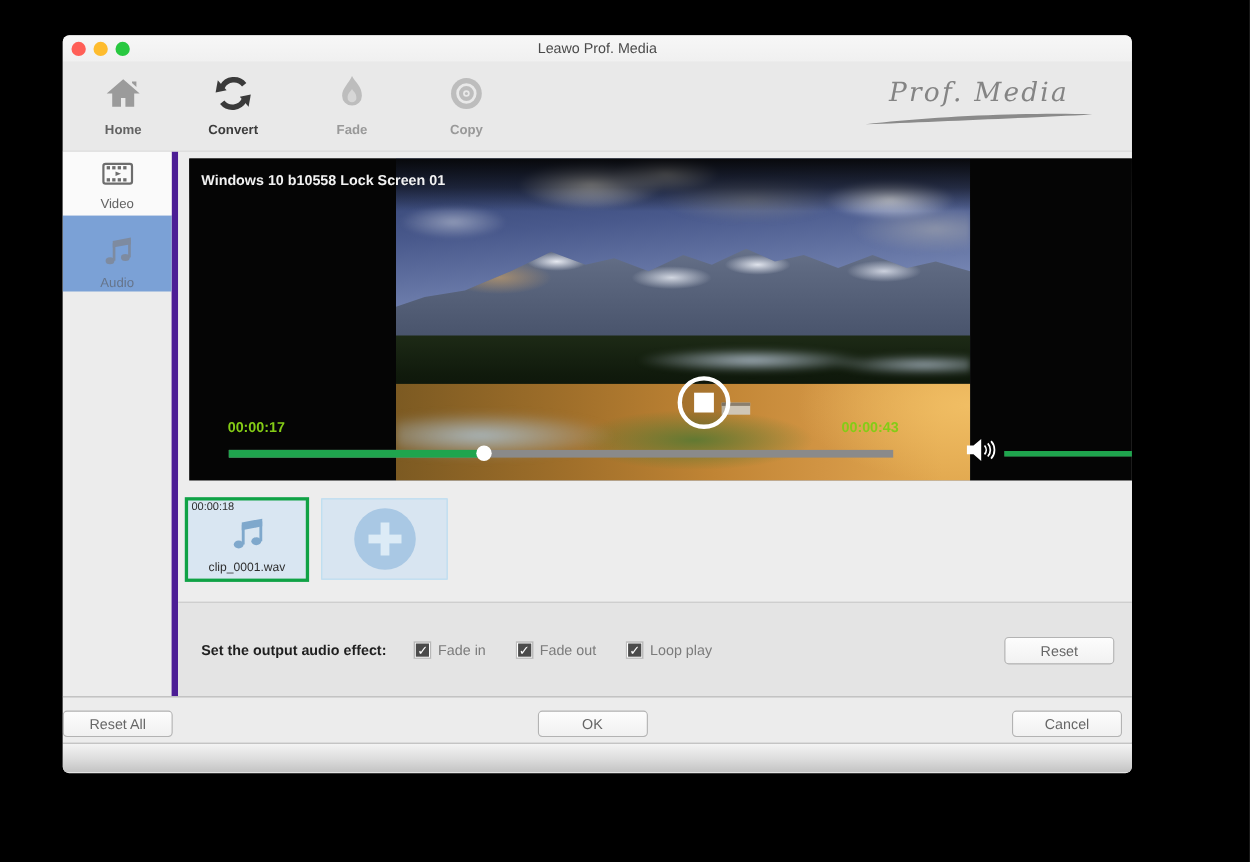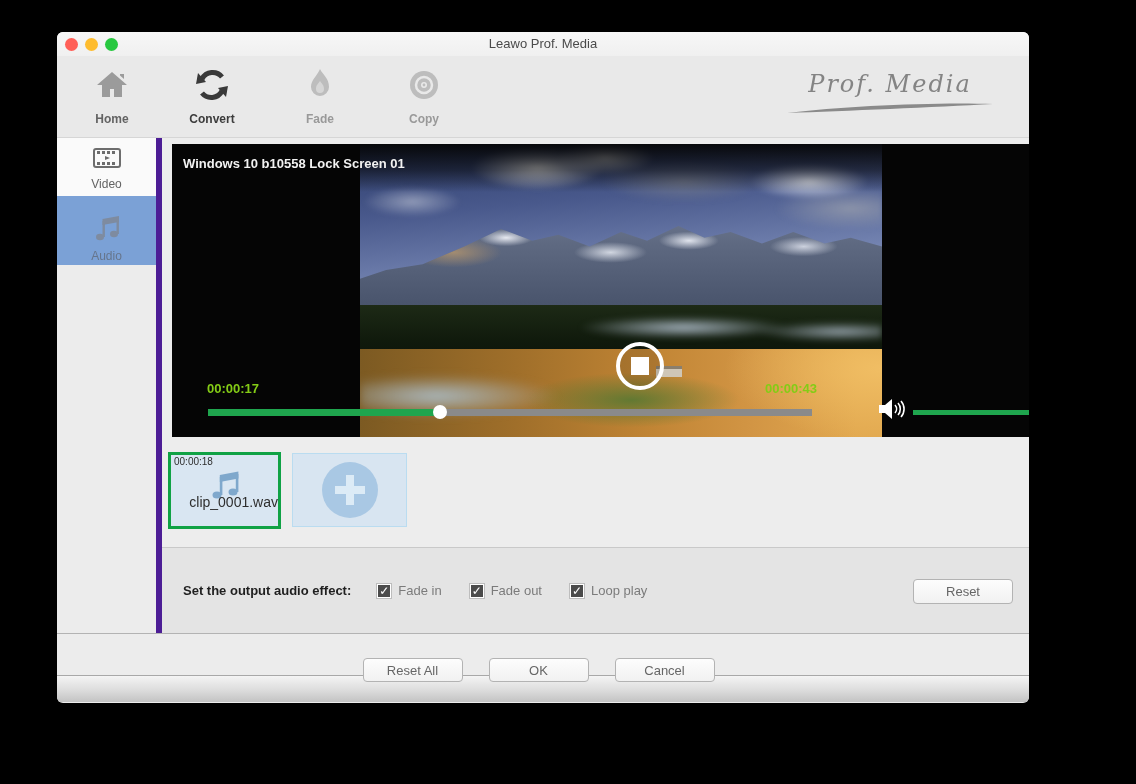--- a/index.html
+++ b/index.html
@@ -106,21 +106,21 @@
   .volume-track { position:absolute; left:741px; top:266px; width:124px; height:5px; background:#3a3a3a; cursor:pointer; }
   .volume-fill { position:relative; height:100%; background:#1fa54e; }
   .volume-handle { position:absolute; right:-4px; top:-4px; width:12px; height:12px; border-radius:50%; background:#fff; cursor:pointer; }
 
   
   .clips { position:absolute; left:0; top:299px; width:100%; height:110px; background:#ededed; }
   .clip-tile { position:absolute; left:6px; top:15px; width:113px; height:77px; background:#d9e6f2;
     border:3px solid #10a245; cursor:pointer; }
   .clip-time { position:absolute; left:3px; top:1px; font-size:10px; color:#2e2e2e; }
   .clip-note { position:absolute; left:50%; top:14px; transform:translateX(-50%); }
-  .clip-name { position:absolute; left:0; right:0; bottom:16px; text-align:right; font-size:14px; color:#2e2e2e; }
+  .clip-name { position:absolute; left:0; right:0; bottom:4px; text-align:center; font-size:11px; color:#2e2e2e; }
   .add-tile { position:absolute; left:130px; top:16px; width:115px; height:74px; background:#d8e5f1;
     border:1px solid #badcf0; cursor:pointer; }
   .add-circle { position:absolute; left:50%; top:50%; transform:translate(-50%,-50%); width:56px; height:56px;
     border-radius:50%; background:#a9c8e4; }
   .add-circle::before, .add-circle::after { content:""; position:absolute; background:#dcebf6; }
   .add-circle::before { left:13px; top:24px; width:30px; height:8px; }
   .add-circle::after  { left:24px; top:13px; width:8px; height:30px; }
 
   
   .effects { position:absolute; left:0; top:409px; width:100%; height:86px; background:#e4e4e4;
@@ -130,21 +130,21 @@
   .cb-box { width:14px; height:14px; background:#4b4b4b; border:1px solid #fff;
     box-shadow:0 0 0 1px #bdbdbd; color:#fff; font-size:12px; line-height:13px; text-align:center; margin-right:7px; }
   .cb-label { font-size:13px; color:#7b7b7b; }
 
   .btn { background:linear-gradient(180deg,#fdfdfd,#f1f1f1); border:1px solid #b3b3b3; border-radius:4px;
     color:#666; font-size:13px; font-family:"Liberation Sans", sans-serif; cursor:pointer; }
   .reset-btn { position:absolute; right:16px; top:31px; width:100px; height:25px; }
 
   
   .footer { position:relative; height:42px; background:#ececec; border-top:1px solid #b3b3b3;
-    display:flex; justify-content:center; align-items:flex-start; padding:24px 9px 0 0; gap:26px; }
+    display:flex; justify-content:space-between; align-items:flex-start; padding:12px 9px 0 0; gap:0; }
   .footer .btn { width:100px; height:24px; }
 
   .statusbar { height:27px; background:linear-gradient(180deg,#f4f4f4 0%,#dcdcdc 55%,#c3c3c3 100%);
     border-top:1px solid #a8a8a8; }
 </style>
 </head>
 <body>
 
 <div id="stage">
   <div class="window">

